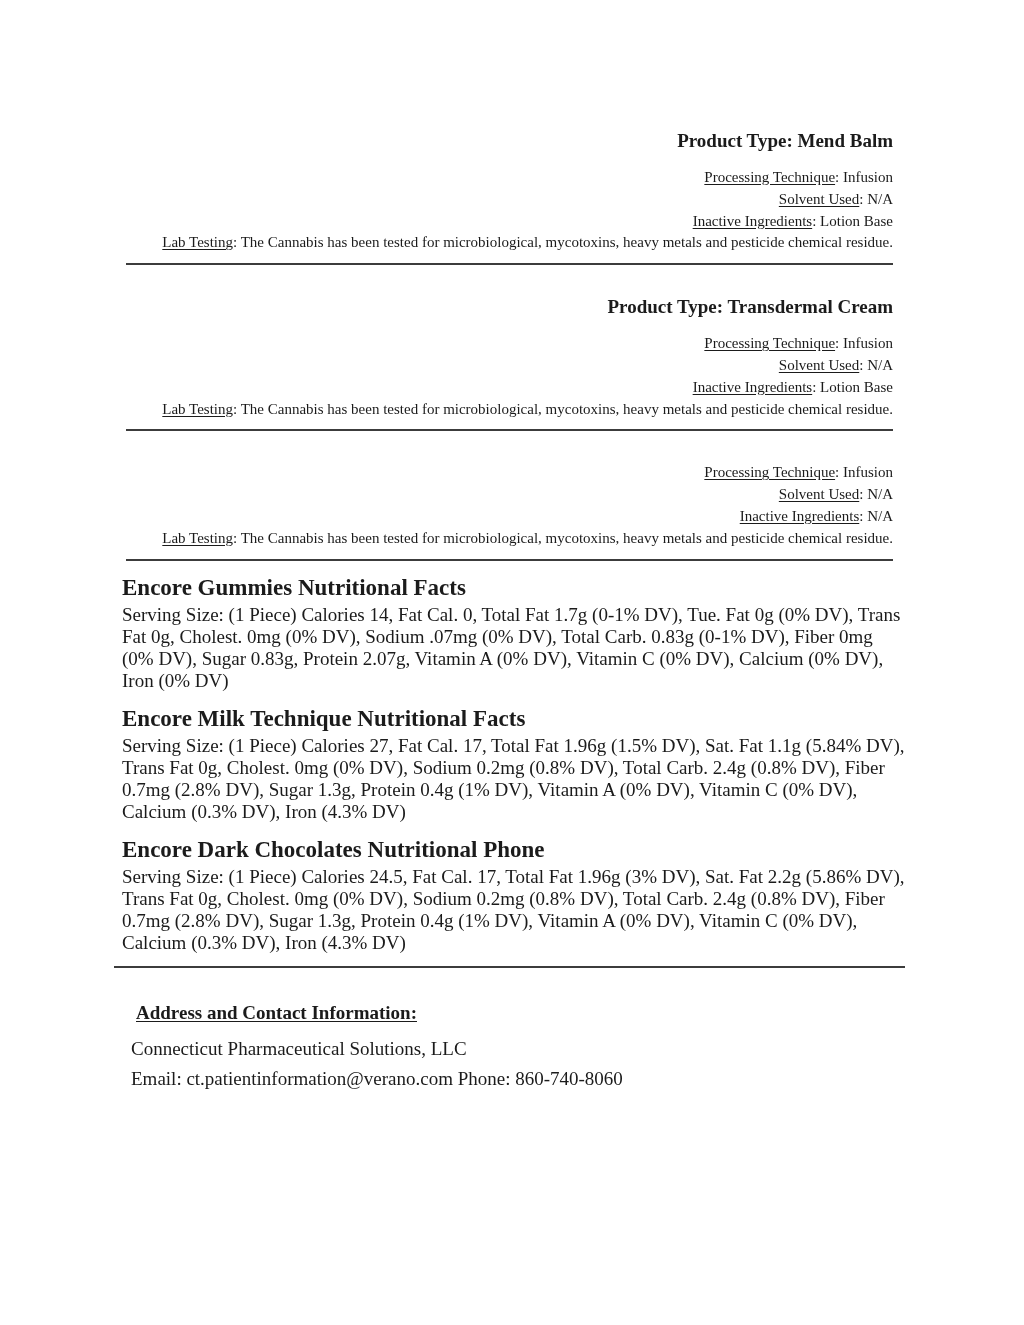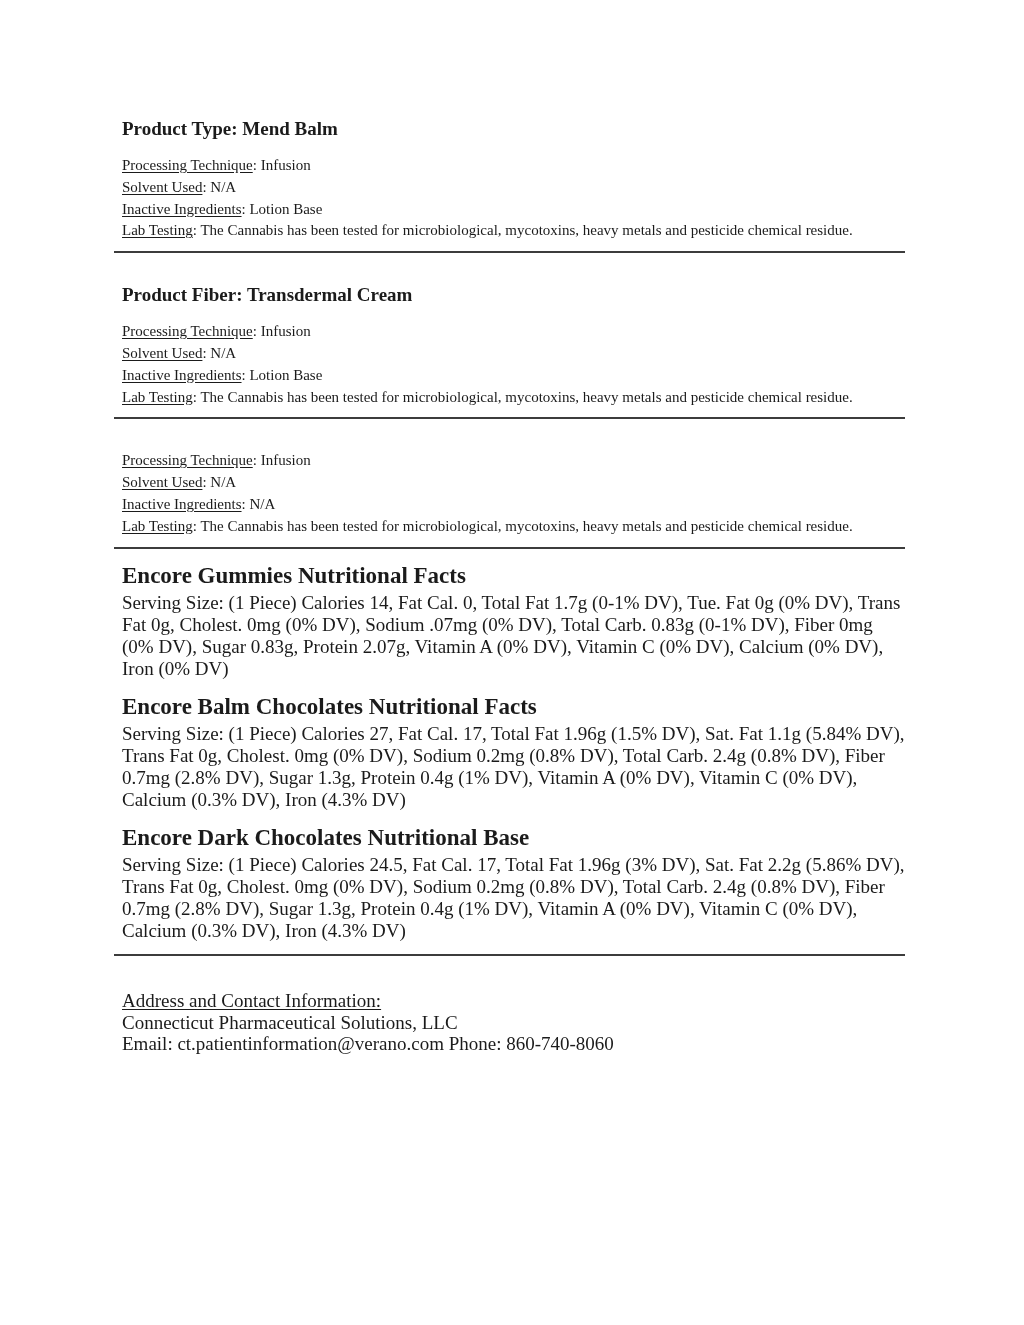--- a/index.html
+++ b/index.html
@@ -14,21 +14,21 @@
     font-family: "Liberation Serif", "DejaVu Serif", serif;
     overflow: hidden;
   }
   .page {
     box-sizing: border-box;
     width: 1024px;
     height: 1325px;
     padding: 118px 119px 0 122px;
   }
   
-  .product-section { margin: 0; }
+  .product-section { margin: 12px; text-align: right; }
   .product-section + .product-section { margin-top: 31px; }
   .product-title {
     font-size: 19px;
     font-weight: bold;
     line-height: 22px;
     margin: 0 0 15px 0;
   }
   .field-line {
     font-size: 15px;
     line-height: 21.8px;
@@ -61,51 +61,51 @@
   hr.bottom-rule {
     border: none;
     border-top: 2px solid var(--rule-color, #3c3c3c);
     margin: 9px 0 0 -8px;
     width: calc(100% + 8px);
   }
   
   .contact-section { margin-top: 34px; }
   .contact-title {
     font-size: 19px;
-    font-weight: normal;
+    font-weight: bold;
     line-height: 22px;
-    margin: 0;
+    margin: 14px;
     text-decoration: underline;
     text-underline-offset: 2px;
   }
   .contact-line {
     font-size: 19px;
     line-height: 21.8px;
-    margin: 0;
+    margin: 9px;
   }
 </style>
 </head>
 <body style="--page-bg: #ffffff; --text-color: #1b1b1b; --rule-color: #3c3c3c;">
 
 <div class="page">
 
   <div class="product-sections">
   <section class="product-section">
     <h2 class="product-title">Product Type: Mend Balm</h2>
     <div class="product-fields">
           <p class="field-line"><span class="field-label">Processing Technique</span>: Infusion</p>
           <p class="field-line"><span class="field-label">Solvent Used</span>: N/A</p>
           <p class="field-line"><span class="field-label">Inactive Ingredients</span>: Lotion Base</p>
           <p class="field-line"><span class="field-label">Lab Testing</span>: The Cannabis has been tested for microbiological, mycotoxins, heavy metals and pesticide chemical residue.</p>
         </div>
     <hr class="section-rule">
   </section>
 
   <section class="product-section">
-    <h2 class="product-title">Product Fiber: Transdermal Cream</h2>
+    <h2 class="product-title">Product Type: Transdermal Cream</h2>
     <div class="product-fields">
           <p class="field-line"><span class="field-label">Processing Technique</span>: Infusion</p>
           <p class="field-line"><span class="field-label">Solvent Used</span>: N/A</p>
           <p class="field-line"><span class="field-label">Inactive Ingredients</span>: Lotion Base</p>
           <p class="field-line"><span class="field-label">Lab Testing</span>: The Cannabis has been tested for microbiological, mycotoxins, heavy metals and pesticide chemical residue.</p>
         </div>
     <hr class="section-rule">
   </section>
 
   <section class="product-section">
@@ -119,26 +119,26 @@
   </section>
 </div>
 
   <div class="nutrition-sections">
   <section class="nutrition-section">
     <h2 class="nutrition-title">Encore Gummies Nutritional Facts</h2>
     <p class="nutrition-text">Serving Size: (1 Piece) Calories 14, Fat Cal. 0, Total Fat 1.7g (0-1% DV), Tue. Fat 0g (0% DV), Trans Fat 0g, Cholest. 0mg (0% DV), Sodium .07mg (0% DV), Total Carb. 0.83g (0-1% DV), Fiber 0mg (0% DV), Sugar 0.83g, Protein 2.07g, Vitamin A (0% DV), Vitamin C (0% DV), Calcium (0% DV), Iron (0% DV)</p>
   </section>
 
   <section class="nutrition-section">
-    <h2 class="nutrition-title">Encore Balm Chocolates Nutritional Facts</h2>
+    <h2 class="nutrition-title">Encore Milk Technique Nutritional Facts</h2>
     <p class="nutrition-text">Serving Size: (1 Piece) Calories 27, Fat Cal. 17, Total Fat 1.96g (1.5% DV), Sat. Fat 1.1g (5.84% DV), Trans Fat 0g, Cholest. 0mg (0% DV), Sodium 0.2mg (0.8% DV), Total Carb. 2.4g (0.8% DV), Fiber 0.7mg (2.8% DV), Sugar 1.3g, Protein 0.4g (1% DV), Vitamin A (0% DV), Vitamin C (0% DV), Calcium (0.3% DV), Iron (4.3% DV)</p>
   </section>
 
   <section class="nutrition-section">
-    <h2 class="nutrition-title">Encore Dark Chocolates Nutritional Base</h2>
+    <h2 class="nutrition-title">Encore Dark Chocolates Nutritional Phone</h2>
     <p class="nutrition-text">Serving Size: (1 Piece) Calories 24.5, Fat Cal. 17, Total Fat 1.96g (3% DV), Sat. Fat 2.2g (5.86% DV), Trans Fat 0g, Cholest. 0mg (0% DV), Sodium 0.2mg (0.8% DV), Total Carb. 2.4g (0.8% DV), Fiber 0.7mg (2.8% DV), Sugar 1.3g, Protein 0.4g (1% DV), Vitamin A (0% DV), Vitamin C (0% DV), Calcium (0.3% DV), Iron (4.3% DV)</p>
   </section>
 </div>
 
   <hr class="bottom-rule">
 
   <section class="contact-section">
     <h2 class="contact-title">Address and Contact Information:</h2>
     <p class="contact-line">Connecticut Pharmaceutical Solutions, LLC</p>
     <p class="contact-line">Email: ct.patientinformation@verano.com Phone: 860-740-8060</p>

